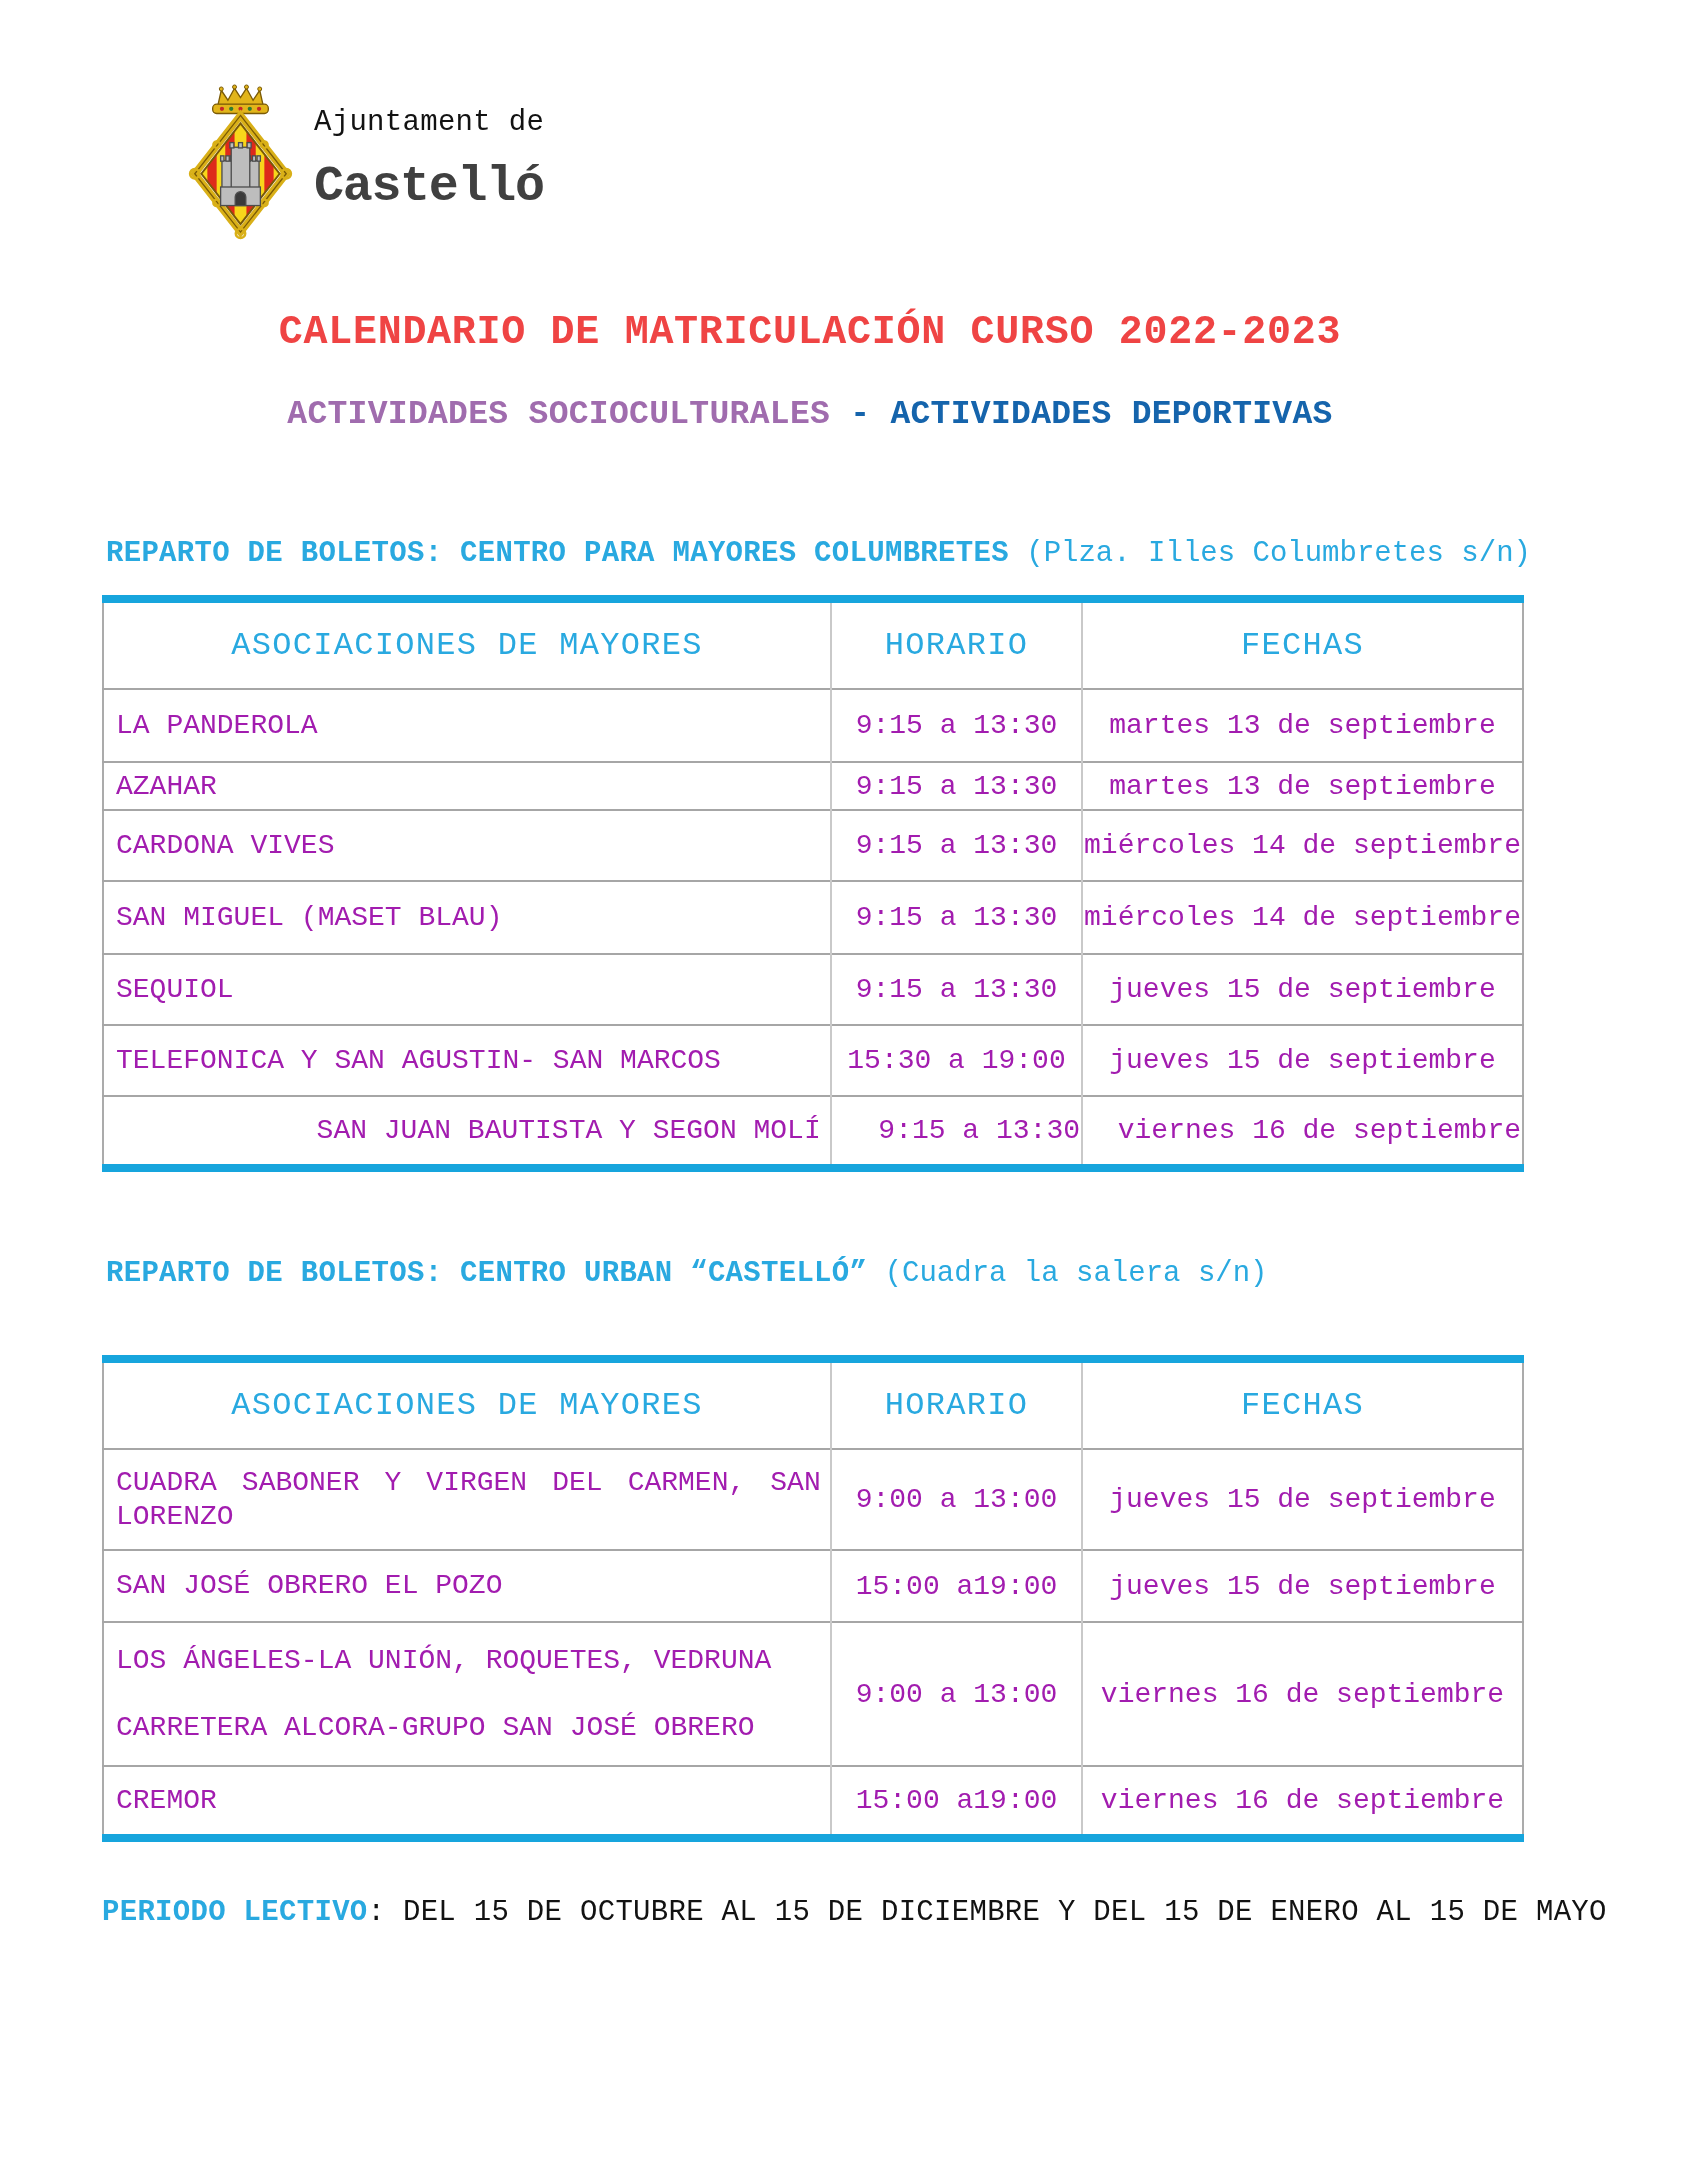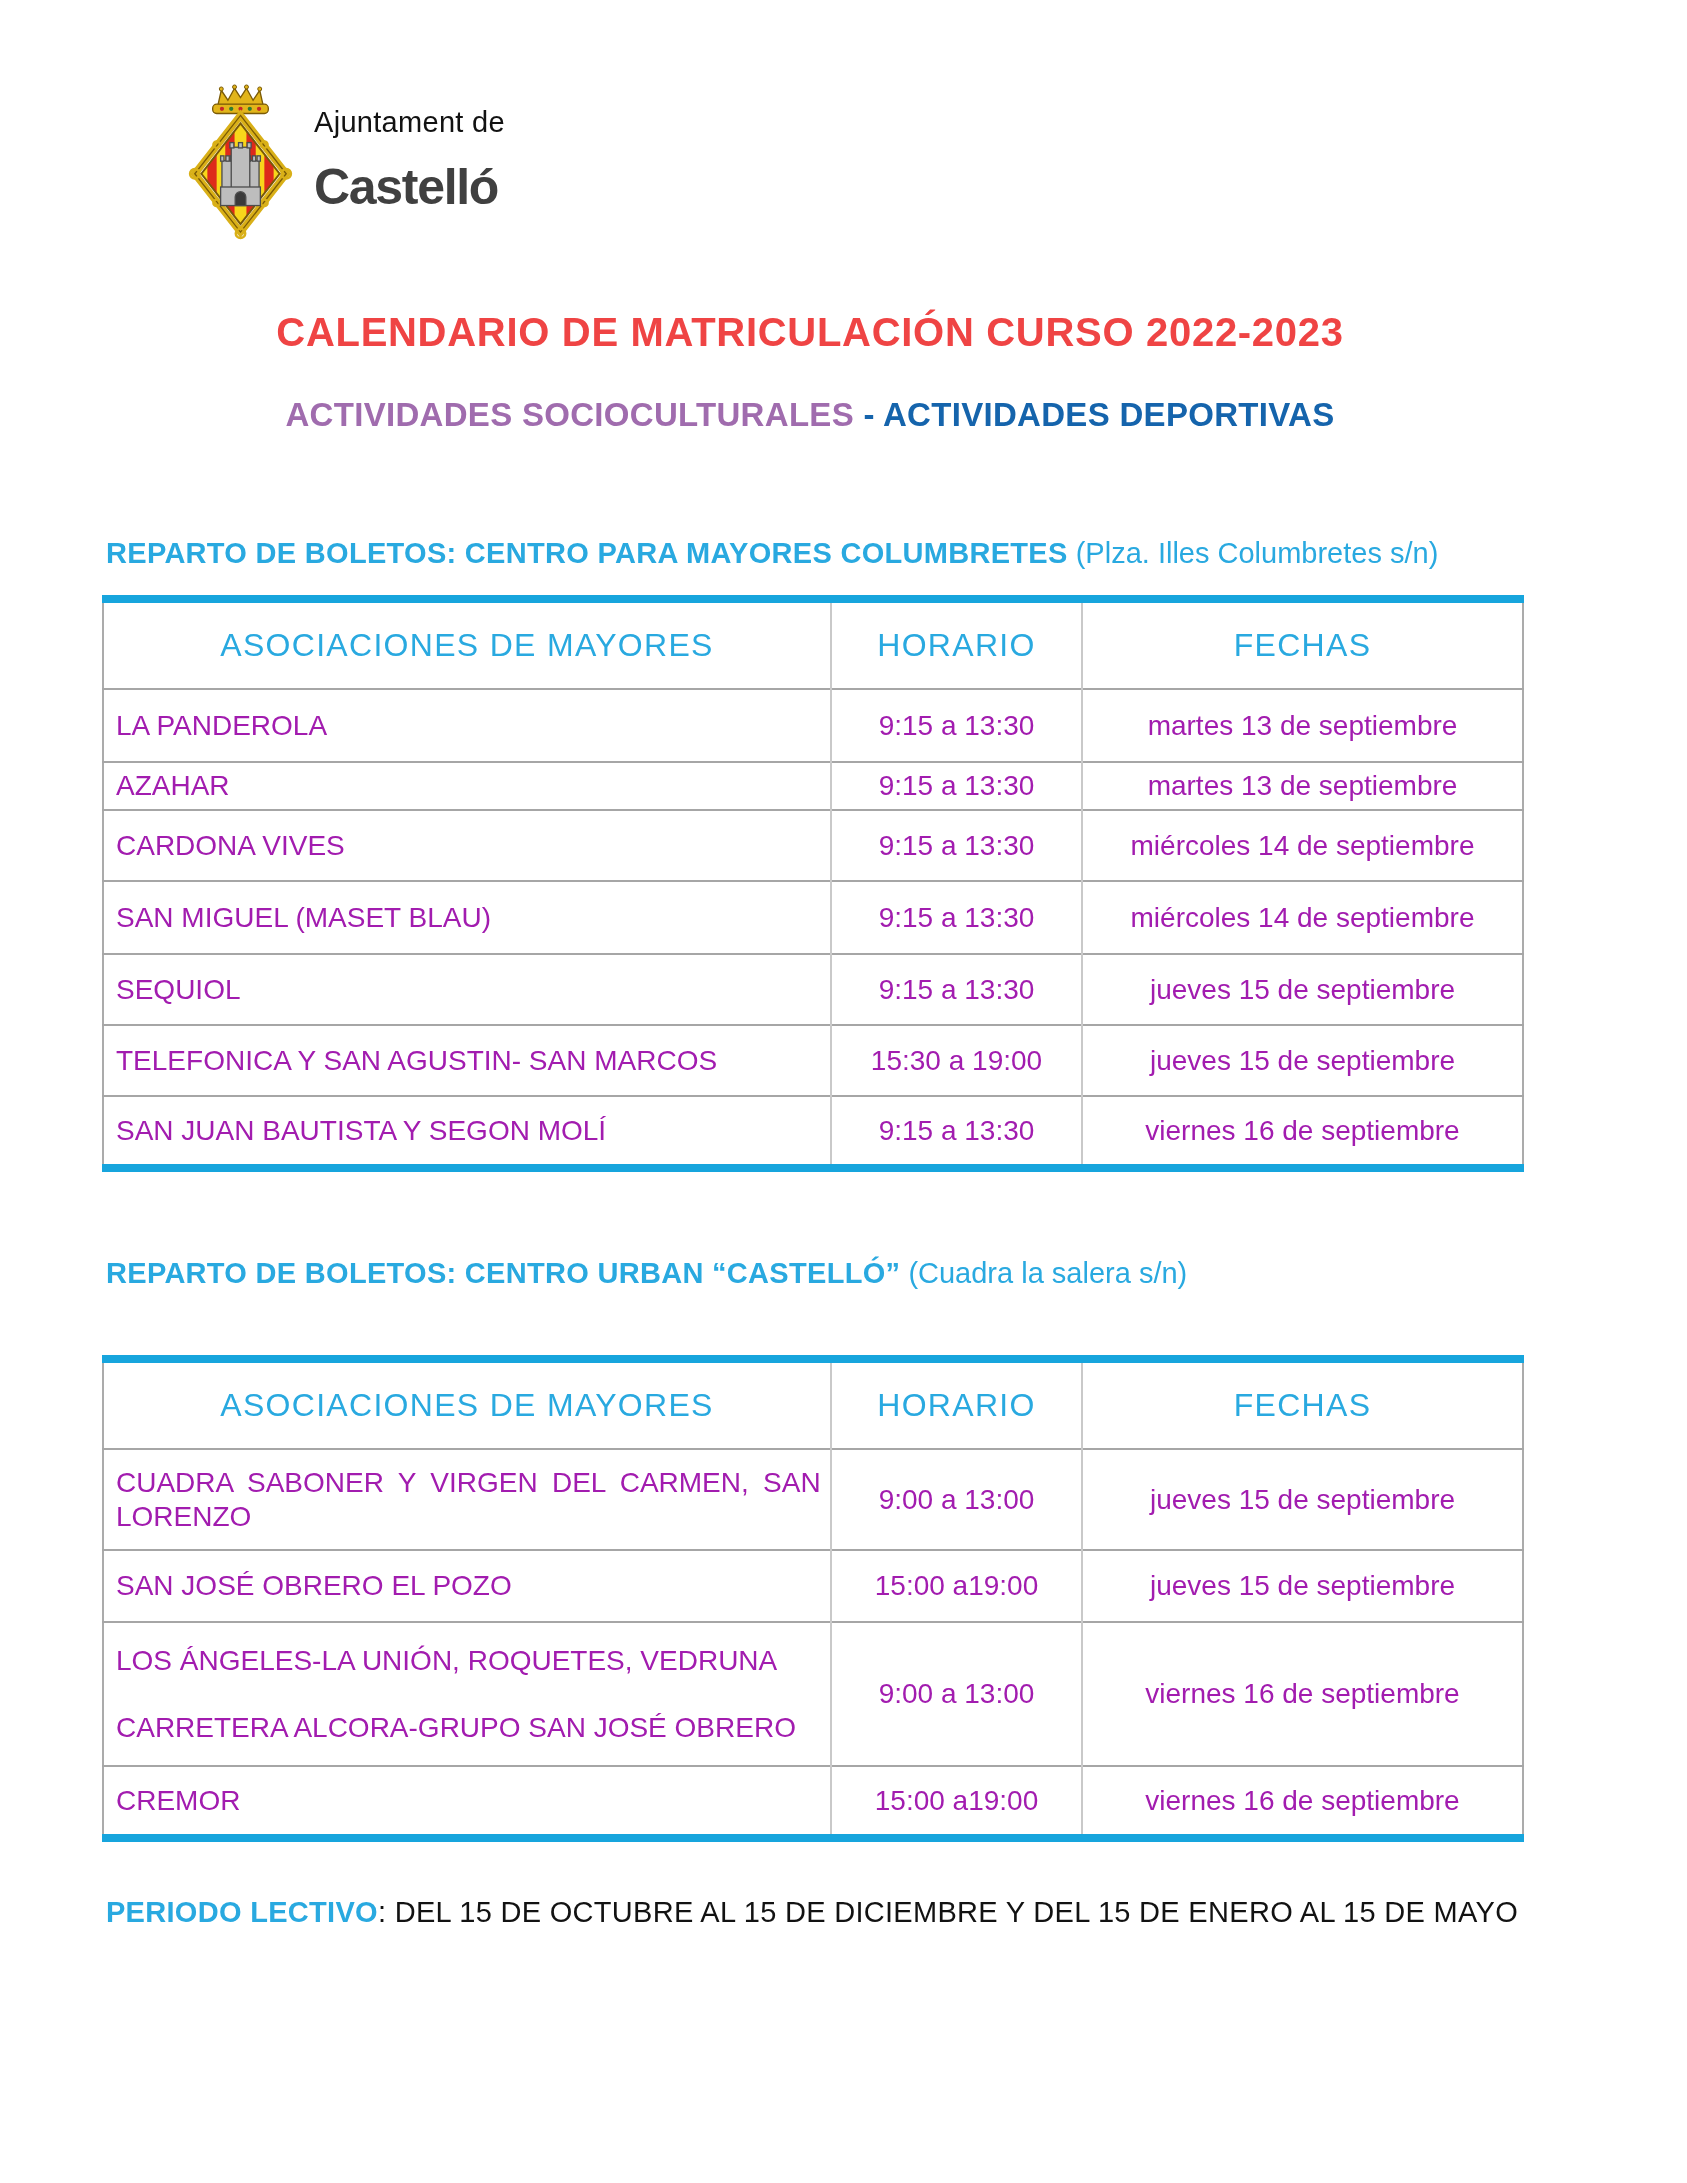--- a/index.html
+++ b/index.html
@@ -1,20 +1,20 @@
 <!DOCTYPE html>
 <html style="font-size:10.6px"><head>
 <meta charset="utf-8">
 <style>
   html,body{margin:0;padding:0;background:#ffffff;}
   .page{
     position:relative;
     width:1687px;height:2183px;
     background:#ffffff;
-    font-family:Liberation Sans, sans-serif;
+    font-family:Liberation Mono, monospace;
     color:#1a1a1a;
     overflow:hidden;
   }
 
   
   .logo{position:absolute;left:187px;top:81px;display:flex;align-items:center;gap:20px;}
   .crest{width:107px;height:159px;display:block;}
   .logo-text{display:flex;flex-direction:column;justify-content:center;}
   .logo-text .l1{font-size:29px;color:#121212;letter-spacing:0.3px;}
   .logo-text .l2{font-size:50px;font-weight:bold;color:#404040;letter-spacing:-1.3px;margin-top:19px;}
@@ -66,21 +66,21 @@
   .prewrap{white-space:pre-line;line-height:1.18;}
   .justify{text-align:justify !important;}
 
   
   #table1 tr.r1 td{height:69px;}
   #table1 tr.r2 td{height:44px;}
   #table1 tr.r3 td{height:67px;}
   #table1 tr.r4 td{height:69px;}
   #table1 tr.r5 td{height:67px;}
   #table1 tr.r6 td{height:67px;}
-  #table1 tr.r7 td{height:65px;}
+  #table1 tr.r7 td{height:65px;text-align:right;}
   #table2 tr.r1 td{height:97px;}
   #table2 tr.r2 td{height:68px;}
   #table2 tr.r3 td{height:140px;}
   #table2 tr.r4 td{height:65px;margin-top:24px;}
 
   
   .footer{
     position:absolute;top:1896px;left:102px;width:1420px;
     text-align:center;font-size:29px;color:#121212;letter-spacing:0.3px;white-space:nowrap;
   }

